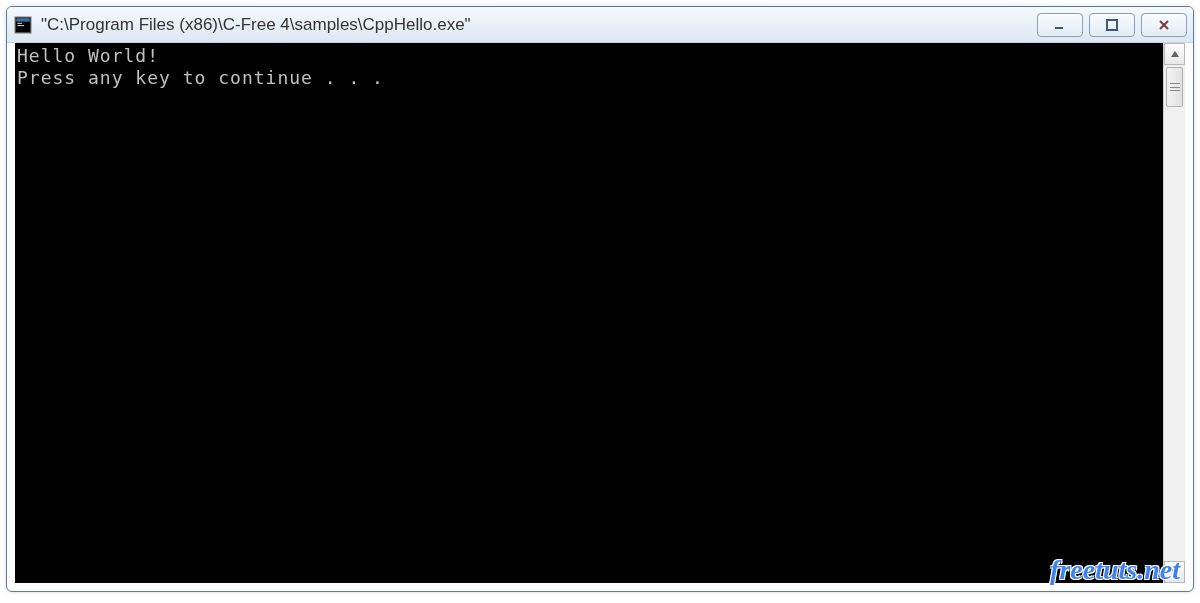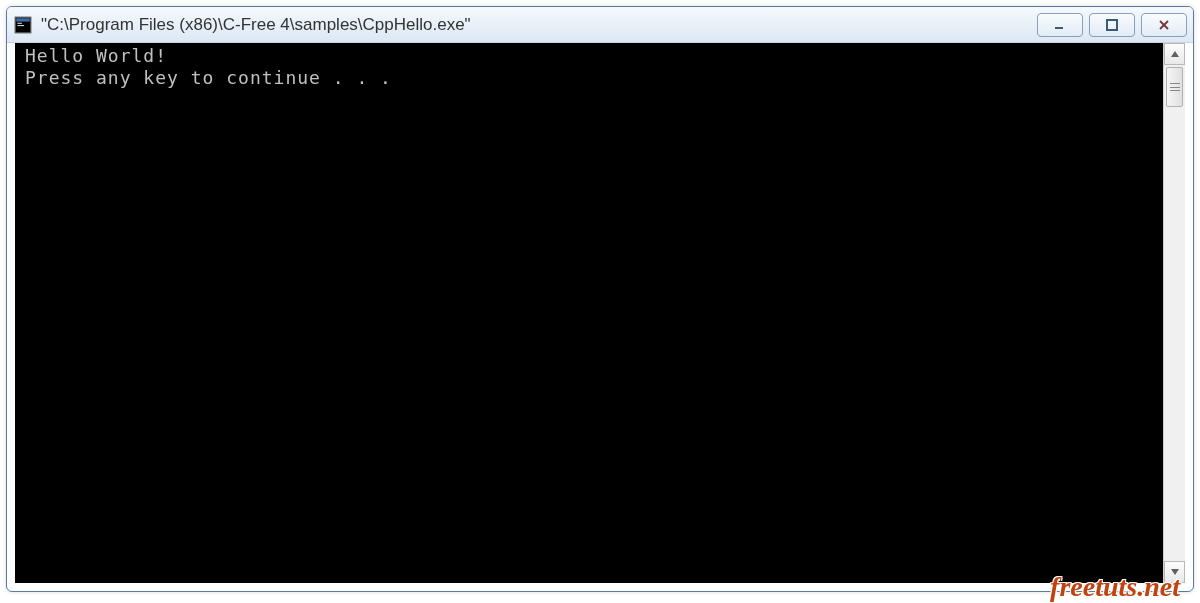--- a/index.html
+++ b/index.html
@@ -81,21 +81,21 @@
       bottom: 8px;
       display: flex;
     }
     .console {
       flex: 1;
       background: #000000;
       color: #c0c0c0;
       font-family: "Lucida Console", "Consolas", monospace;
       font-size: 18px;
       line-height: 22px;
-      padding: 2px 10px;
+      padding: 2px 2px;
       white-space: pre;
       letter-spacing: 1px;
       overflow: hidden;
     }
     .vscrollbar {
       width: 22px;
       background: #f0f0f0;
       display: flex;
       flex-direction: column;
       border-left: 1px solid #d0d0d0;
@@ -134,27 +134,27 @@
       display: flex;
       flex-direction: column;
       justify-content: space-between;
     }
     .sb-thumb-grip div {
       height: 1px;
       background: #888;
     }
     .watermark {
       position: absolute;
-      bottom: 0;
+      bottom: 17px;
       right: 20px;
       font-family: "Times New Roman", serif;
       font-size: 28px;
       font-style: italic;
       font-weight: bold;
-      color: #c2410c;
+      color: #3b82f6;
       text-shadow: 1px 1px 0 #fff, -1px -1px 0 #fff, 1px -1px 0 #fff, -1px 1px 0 #fff;
       pointer-events: none;
     }
   </style>
 </head>
 <body>
 
 <div class="window">
   <div class="titlebar">
     <span class="app-icon">

